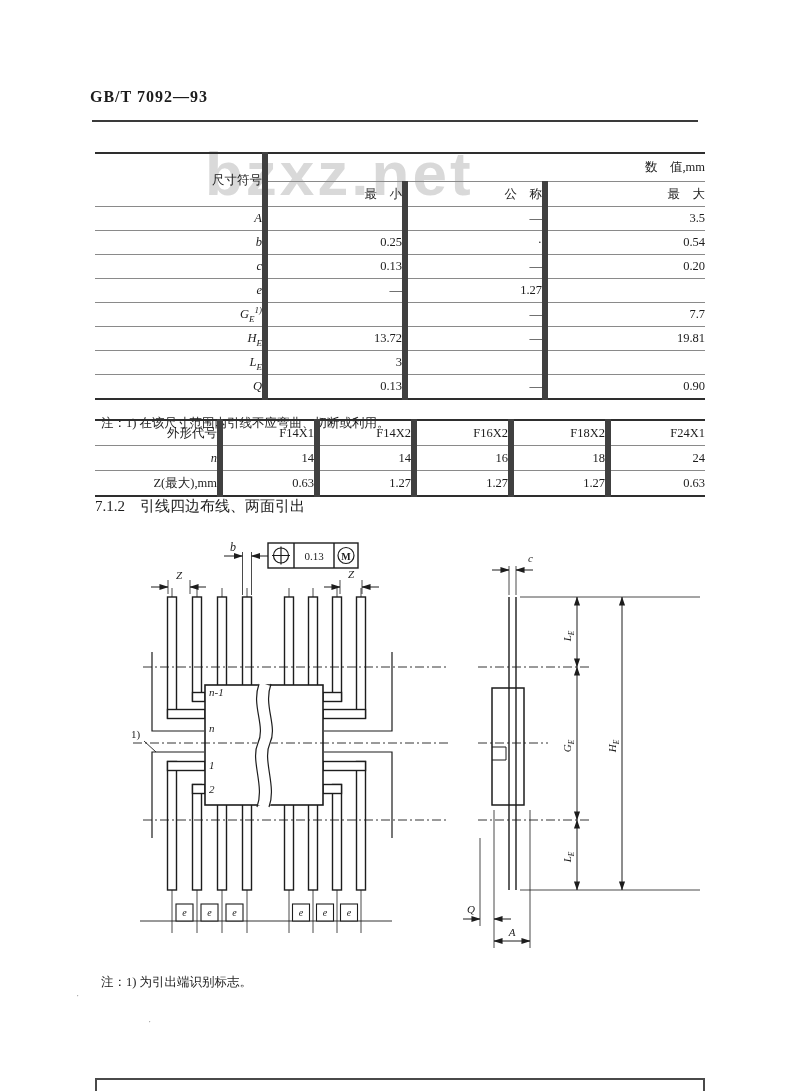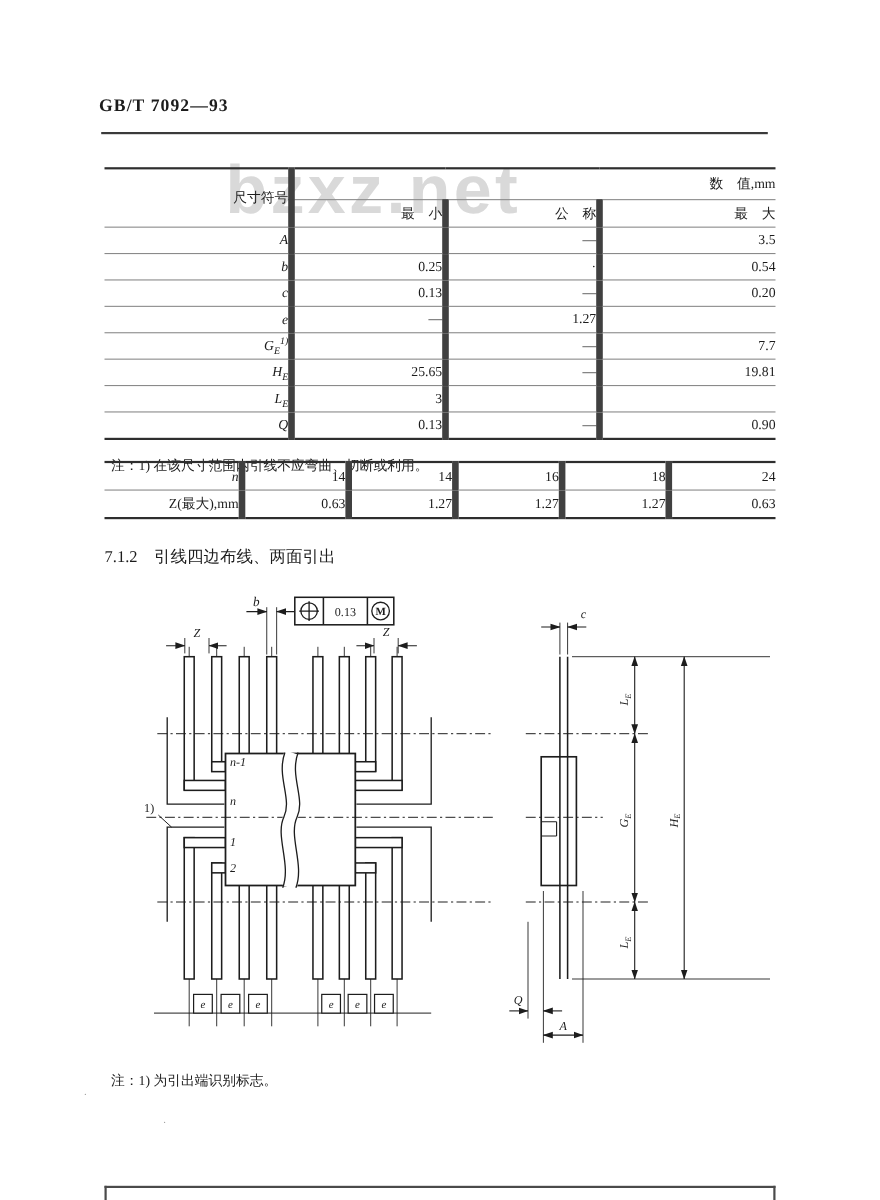--- a/index.html
+++ b/index.html
@@ -82,21 +82,21 @@
       <td></td>
     </tr>
     <tr>
       <td class="vr sym"><span>G</span><sub>E</sub><sup>1)</sup></td>
       <td class="vr"></td>
       <td class="vr">—</td>
       <td>7.7</td>
     </tr>
     <tr>
       <td class="vr sym"><span>H</span><sub>E</sub><sup></sup></td>
-      <td class="vr">25.65</td>
+      <td class="vr">13.72</td>
       <td class="vr">—</td>
       <td>19.81</td>
     </tr>
     <tr>
       <td class="vr sym"><span>L</span><sub>E</sub><sup></sup></td>
       <td class="vr">3</td>
       <td class="vr"></td>
       <td></td>
     </tr>
     <tr>
@@ -113,20 +113,28 @@
   <table class="t2">
     <colgroup>
         <col style="width:125px">
         <col style="width:97px">
         <col style="width:97px">
         <col style="width:97px">
         <col style="width:97px">
         <col style="width:97px">
       </colgroup>
     <tbody>
+        <tr>
+      <td class="vr">外形代号</td>
+      <td class="vr">F14X1</td>
+      <td class="vr">F14X2</td>
+      <td class="vr">F16X2</td>
+      <td class="vr">F18X2</td>
+      <td>F24X1</td>
+    </tr>
     <tr>
       <td class="vr sym">n</td>
       <td class="vr">14</td>
       <td class="vr">14</td>
       <td class="vr">16</td>
       <td class="vr">18</td>
       <td>24</td>
     </tr>
     <tr>
       <td class="vr">Z(最大),mm</td>

